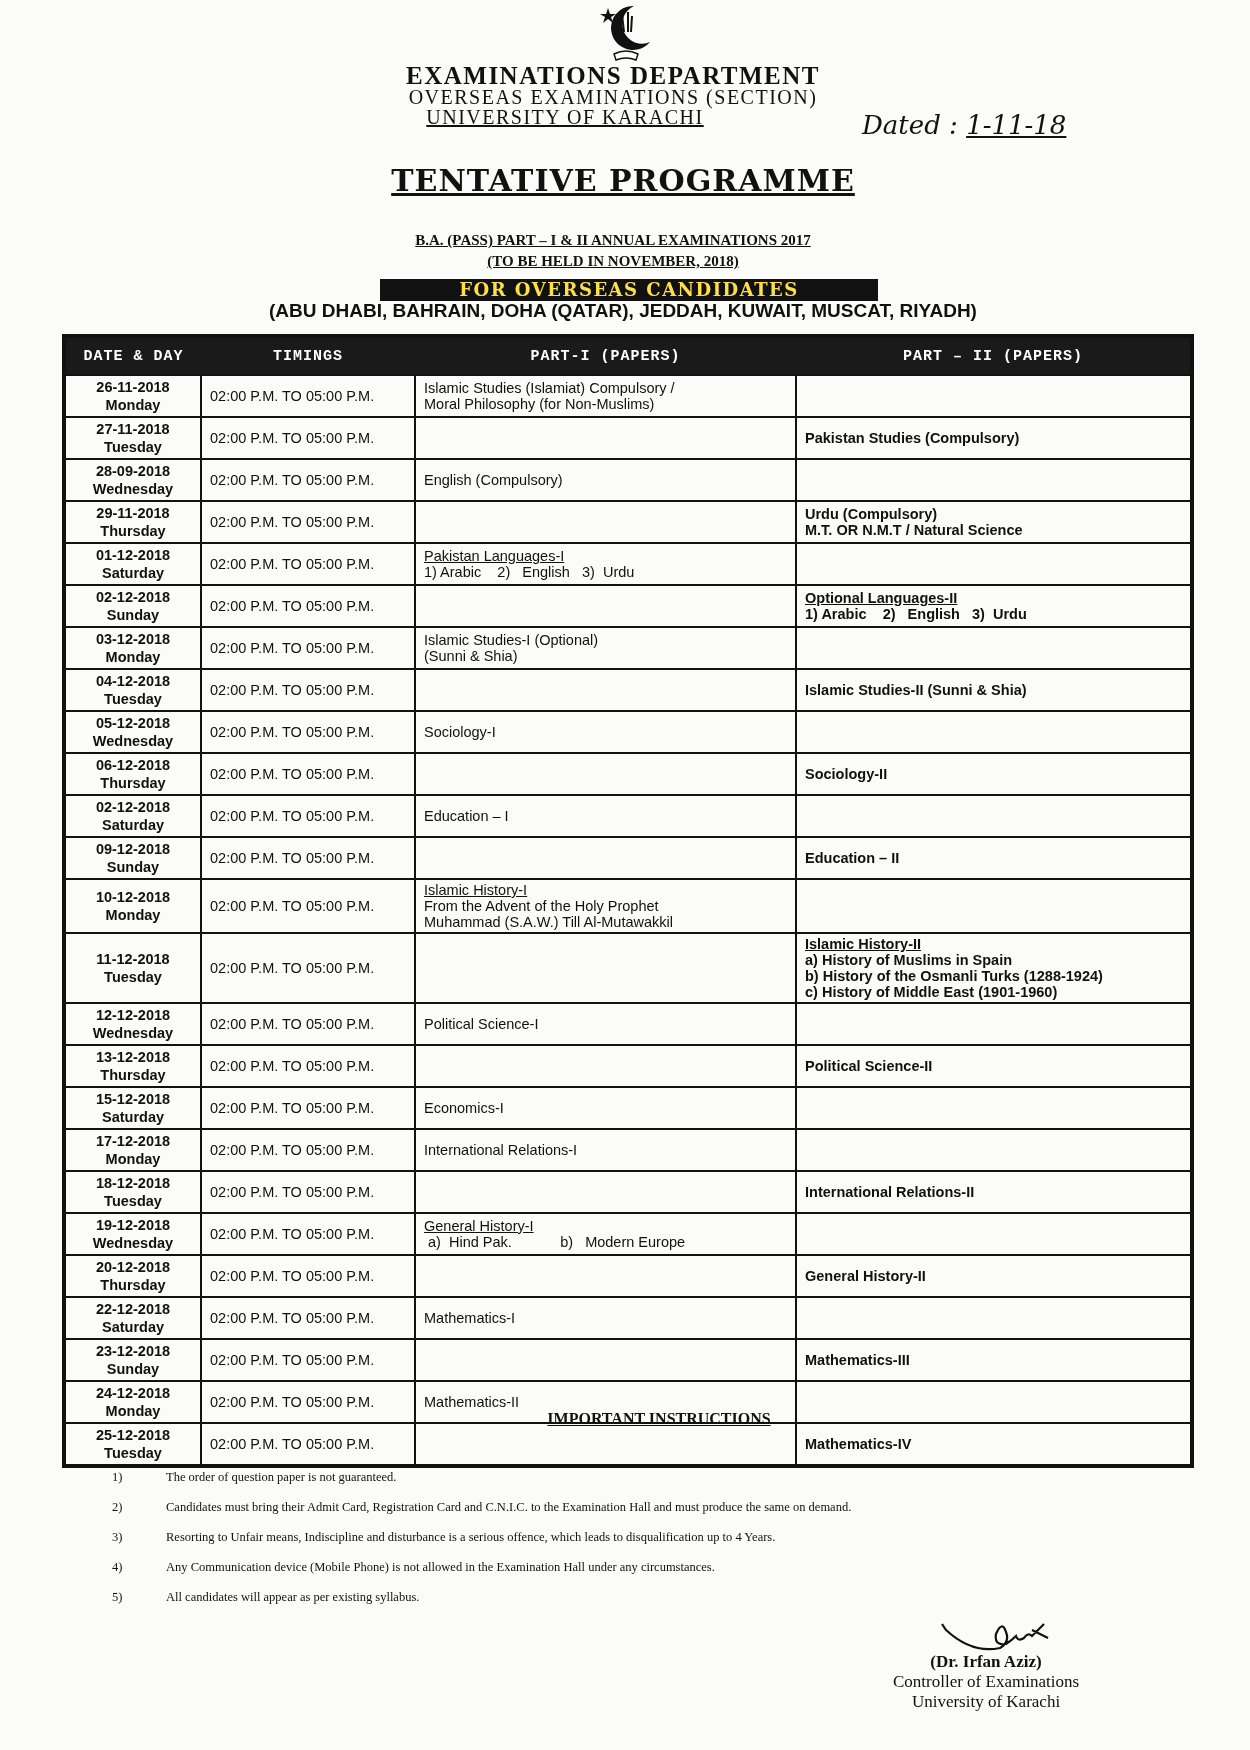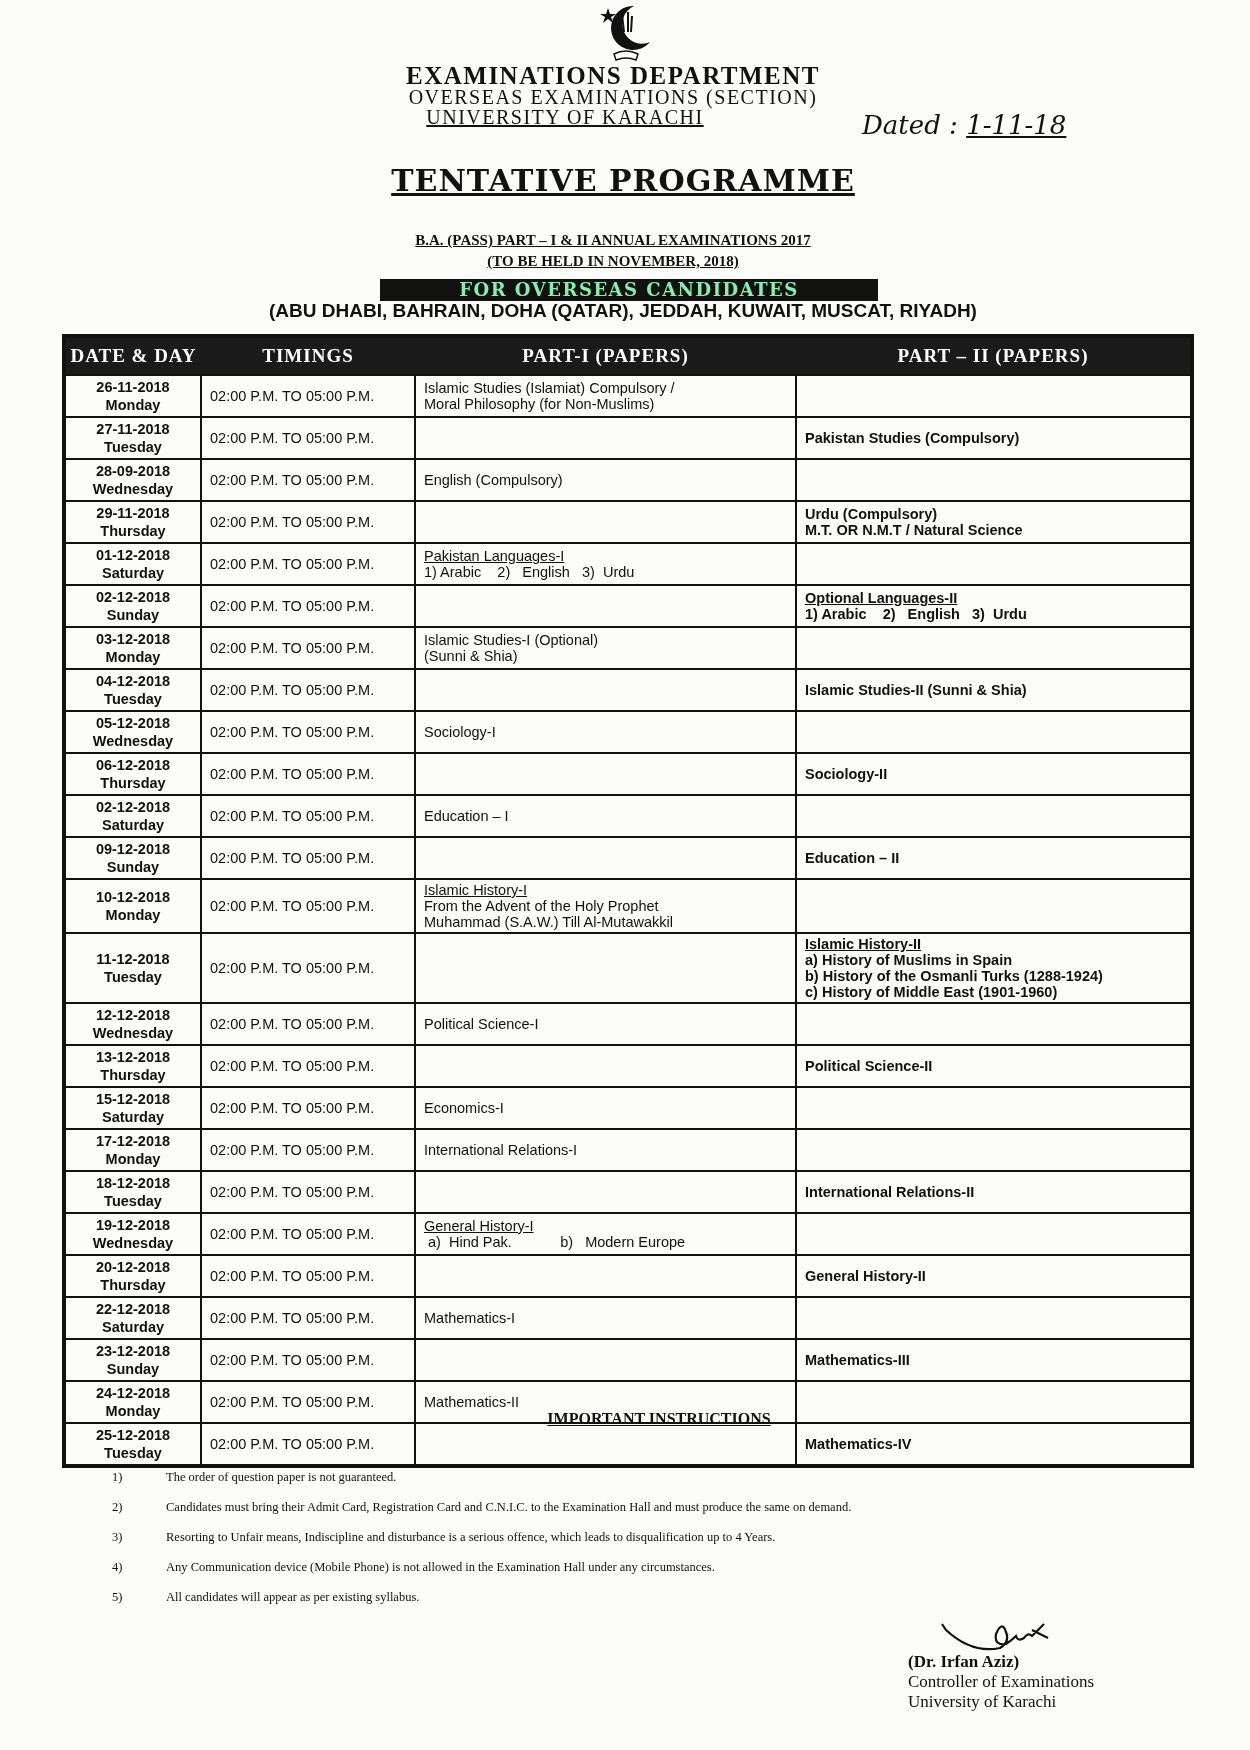--- a/index.html
+++ b/index.html
@@ -10,38 +10,38 @@
   .h2 { top:86px; font-size:20px; letter-spacing:1.5px; left:-12px; }
   .h3 { top:106px; font-size:20px; letter-spacing:1.5px; left:-60px; }
   .h3 span { text-decoration:underline; }
   .dated { position:absolute; left:862px; top:110px; font-family:"DejaVu Serif", serif; font-style:italic; font-size:26px; }
   .dated .val { text-decoration:underline; }
   .title { top:163px; font-size:30px; font-weight:bold; letter-spacing:1px; left:-2px; font-family:"DejaVu Serif", serif; }
   .title span { text-decoration:underline; }
   .sub1 { top:232px; font-size:15px; font-weight:bold; left:-12px; }
   .sub2 { top:253px; font-size:15px; font-weight:bold; left:-12px; }
   .sub1 span, .sub2 span { text-decoration:underline; }
-  .banner { position:absolute; left:380px; top:279px; width:498px; height:22px; background:#111; color:#86efac; font-family:"DejaVu Serif", serif; font-weight:bold; font-size:18px; text-align:center; line-height:22px; letter-spacing:1.5px; }
+  .banner { position:absolute; left:380px; top:279px; width:498px; height:22px; background:#111; color:#fde047; font-family:"DejaVu Serif", serif; font-weight:bold; font-size:18px; text-align:center; line-height:22px; letter-spacing:1.5px; }
   .cities { top:300px; font-size:19px; font-weight:bold; font-family:"Liberation Sans", sans-serif; left:-2px; }
   table.sched { position:absolute; left:62px; top:334px; width:1132px; border-collapse:collapse; border:4px solid #111; }
-  table.sched th { background:#1a1a1a; color:#fff; font-family:Liberation Serif, serif; font-size:19px; height:36px; padding:0; letter-spacing:1px; border-right:none; }
+  table.sched th { background:#1a1a1a; color:#fff; font-family:Liberation Mono, monospace; font-size:15px; height:36px; padding:0; letter-spacing:1px; border-right:none; }
   table.sched td { border:2px solid #111; padding:2px 8px; font-size:14.5px; vertical-align:middle; }
   td.date { text-align:center; font-weight:bold; line-height:18px; width:118px; padding:1px 4px; }
   td.time { width:196px; text-align:left; }
   td.p1 { width:363px; font-weight:normal; line-height:16px; }
   td.p2 { font-weight:bold; line-height:16px; }
   .u { text-decoration:underline; display:block; }
   .ln { display:block; white-space:pre; }
   .instr-title { top:1410px; font-family:"Liberation Serif", serif; font-size:16px; font-weight:bold; left:34px; }
   .instr-title span { text-decoration:underline; }
   .instr { position:absolute; left:112px; width:1000px; font-family:"Liberation Serif", serif; font-size:12.5px; }
   .instr .num { position:absolute; left:0; }
   .instr .txt { position:absolute; left:54px; white-space:nowrap; }
   .sign { position:absolute; left:872px; top:1610px; width:230px; height:50px; }
-  .signer { position:absolute; left:908px; width:260px; text-align:left; font-family:"Liberation Serif", serif; font-size:17px; }
+  .signer { position:absolute; left:856px; width:260px; text-align:center; font-family:"Liberation Serif", serif; font-size:17px; }
 </style>
 </head>
 <body>
 
 <svg class="logo" viewBox="0 0 64 62">
   <path d="M40 4 A22 22 0 1 0 56 40 A18 18 0 1 1 40 4 Z" fill="#111"></path>
   <polygon points="14,6 16,12 22,12 17,15 19,21 14,17 9,21 11,15 6,12 12,12" fill="#111"></polygon>
   <path d="M28 12 L30 30 M34 10 L34 30 M38 14 L37 30" stroke="#111" stroke-width="2" fill="none"></path>
   <path d="M20 52 Q32 46 44 52 L42 58 Q32 54 22 58 Z" fill="#fff" stroke="#111" stroke-width="1.5"></path>
 </svg>

